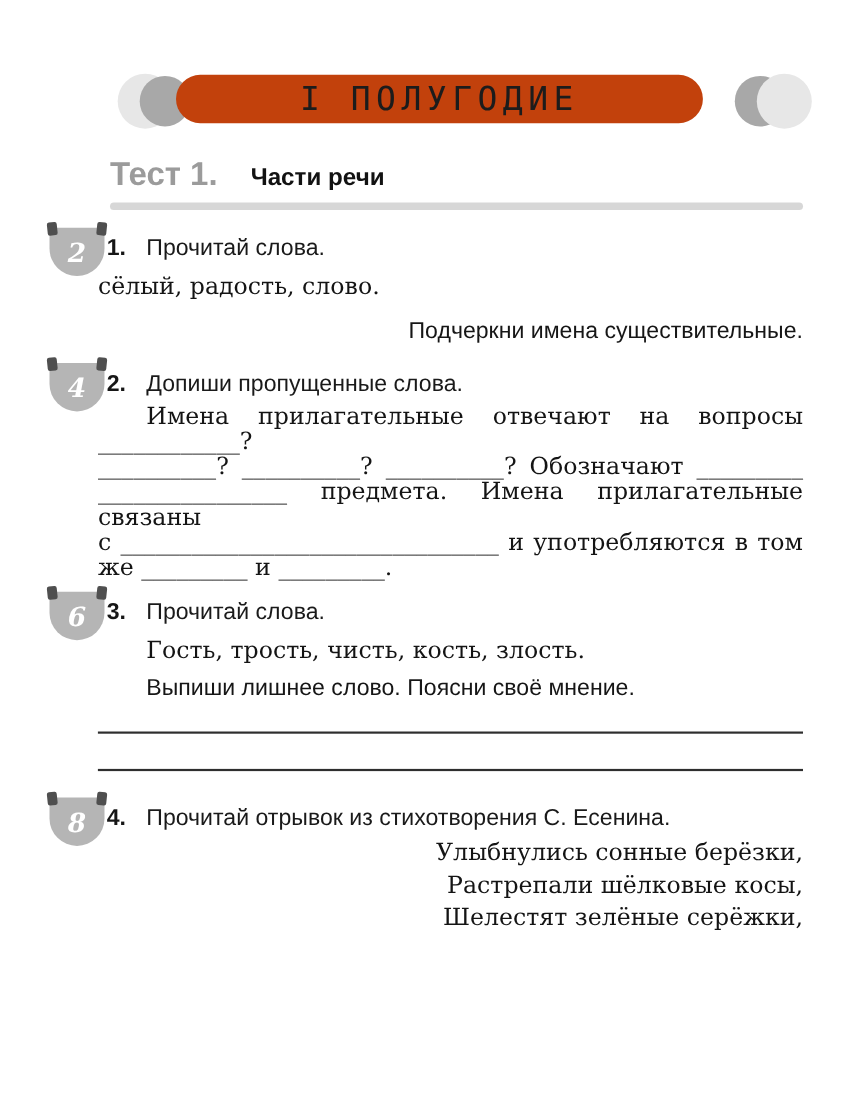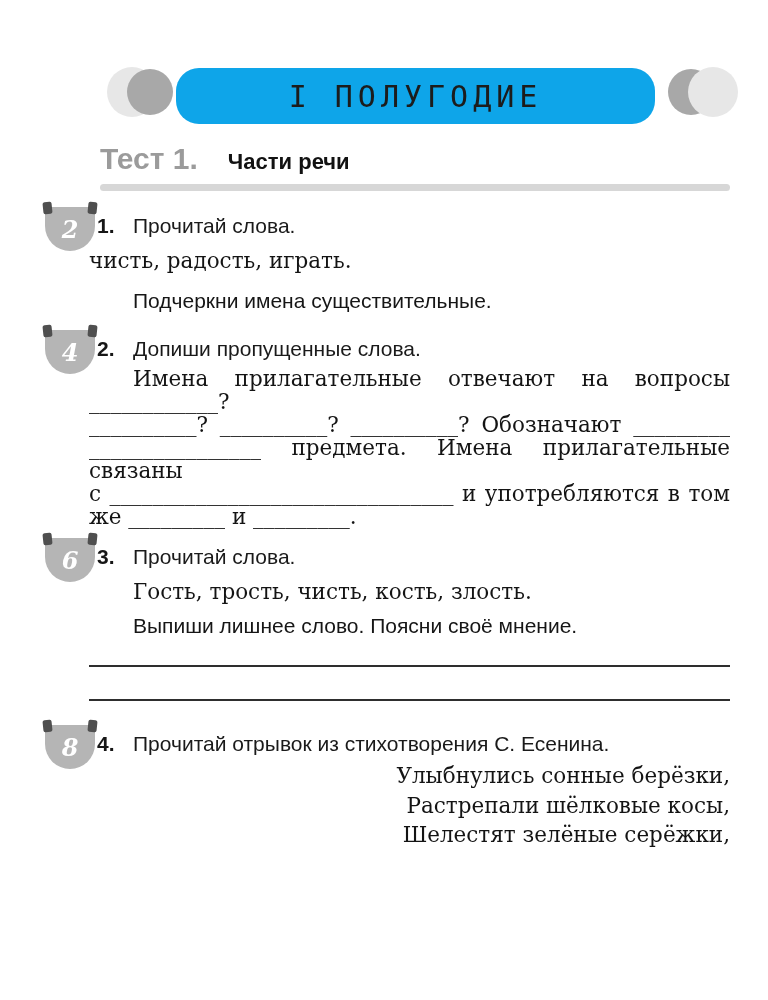--- a/index.html
+++ b/index.html
@@ -8,22 +8,22 @@
     font-family:"Liberation Sans",sans-serif;color:#161616;overflow:hidden;
   }
   
   .banner-band{position:relative;height:50px;margin-top:66px;}
   .circle{position:absolute;border-radius:50%;}
   .c-light-left{left:107px;top:1px;width:50px;height:50px;background:#e7e7e7;}
   .c-dark-left{left:127px;top:3px;width:46px;height:46px;background:#a8a8a8;}
   .c-dark-right{left:668px;top:3px;width:46px;height:46px;background:#a8a8a8;}
   .c-light-right{left:688px;top:1px;width:50px;height:50px;background:#e7e7e7;}
   .banner-pill{
-    position:absolute;left:176px;top:2px;width:479px;height:56px;
-    background:#0ea5e9;border-radius:23px;
+    position:absolute;left:160px;top:2px;width:479px;height:44px;
+    background:#c2410c;border-radius:23px;
     display:flex;align-items:center;justify-content:center;
   }
   .banner-title{
     font-family:"DejaVu Sans Mono",monospace;
     font-size:30px;letter-spacing:5px;color:#1c1c1c;
     text-transform:uppercase;white-space:nowrap;
   }
   
   .test-header{margin:26px 38px 0 100px;display:flex;align-items:baseline;}
   .test-label{font-size:30px;font-weight:bold;color:#9b9b9b;}
@@ -52,21 +52,21 @@
   .qhead{display:flex;line-height:30px;}
   .qnum{font-weight:bold;font-size:21px;margin-left:8px;width:36px;flex:none;}
   .qinstr{font-size:21px;color:#1a1a1a;}
   .serif{font-family:"DejaVu Serif",serif;font-size:21.5px;color:#141414;}
   .body-line{line-height:35px;}
   .q2 .body-line{line-height:23px;}
   .indent{text-indent:44px;}
   .just{text-align:justify;text-align-last:justify;}
   .task{font-size:21px;line-height:30px;margin-top:4px;text-indent:44px;}
   .q1 .body-lines{margin-top:2px;}
-  .q1 .task{margin-top:8px;}
+  .q1 .task{margin-top:8px;text-align:right;}
   .q2 .body-lines{margin-top:3px;}
   .q3 .body-lines{margin-top:2px;line-height:34px;}
   .q3 .task{margin-top:2px;}
   .answer-line{border-bottom:2px solid #2e2e2e;}
   .al-1{height:24px;}
   .al-2{height:32px;}
   .poem{margin:2px 0 0 165px;}
   .poem-line{line-height:29.5px;text-align:right;}
 </style>
 </head>
@@ -94,21 +94,21 @@
     <div class="badge">
       <span class="tab tl"></span>
       <span class="tab tr"></span>
       <span class="num">2</span>
     </div>
     <div class="qhead">
       <span class="qnum">1.</span>
       <span class="qinstr">Прочитай слова.</span>
     </div>
     <div class="body-lines serif">
-      <div class="body-line">чисть, радость, играть.</div>
+      <div class="body-line">сёлый, радость, слово.</div>
     </div>
     <div class="task">Подчеркни имена существительные.</div>
   </div>
 
   <div class="q q2">
     <div class="badge">
       <span class="tab tl"></span>
       <span class="tab tr"></span>
       <span class="num">4</span>
     </div>

